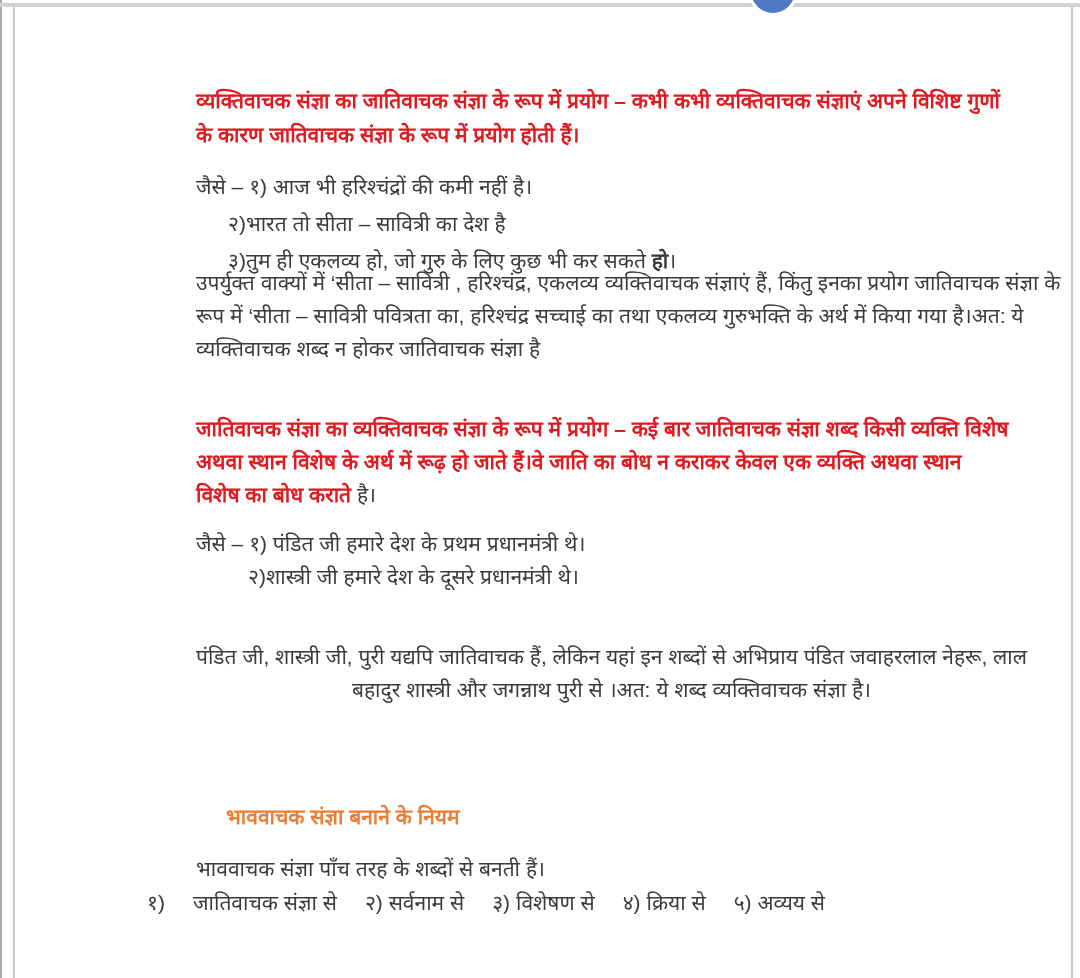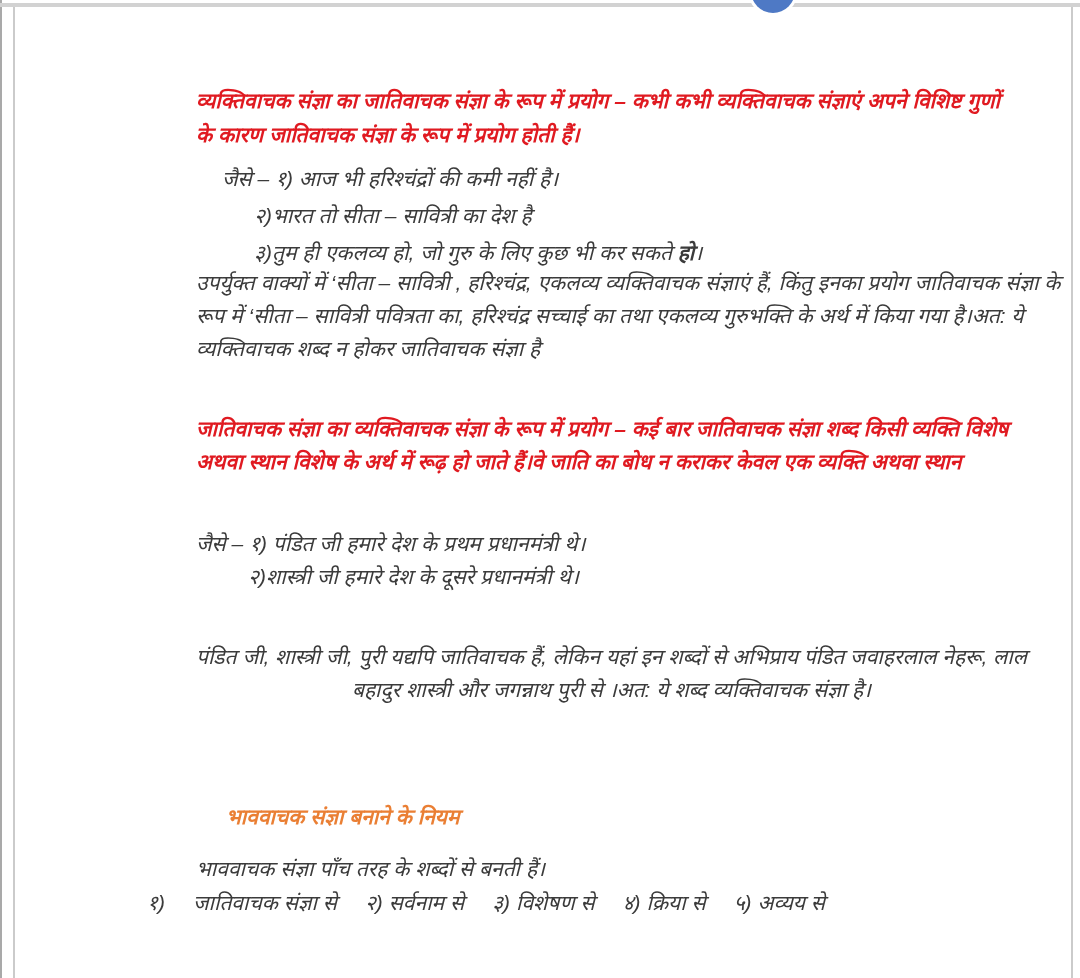--- a/index.html
+++ b/index.html
@@ -7,21 +7,20 @@
     padding: 0;
     background: #ffffff;
     font-family: "Liberation Sans", "DejaVu Sans", sans-serif;
   }
   .canvas {
     position: relative;
     width: 1080px;
     height: 978px;
     overflow: hidden;
     background: #ffffff;
-    font-style: italic;
   }
   
   .outer-left-edge {
     position: absolute;
     left: 0; top: 0; bottom: 0;
     width: 2px;
     background: #a9a9a9;
   }
   .top-border-bar {
     position: absolute;
@@ -73,35 +72,36 @@
   <div class="top-border-bar"></div>
   <div class="page-side-border left"></div>
   <div class="page-side-border right"></div>
   <div class="drag-handle"></div>
 
   <div class="block red lh34" style="left:196px; top:84px;">
     <div class="line">व्यक्तिवाचक संज्ञा का जातिवाचक संज्ञा के रूप में प्रयोग – कभी कभी व्यक्तिवाचक संज्ञाएं अपने विशिष्ट गुणों</div>
     <div class="line">के कारण जातिवाचक संज्ञा के रूप में प्रयोग होती हैं।</div>
   </div>
 
-  <div class="block body-text lh37" style="left:196px; top:160px;margin-left:26px;">
+  <div class="block body-text lh37" style="left:196px; top:168px;">
     <div class="line">जैसे – १) आज भी हरिश्चंद्रों की कमी नहीं है।</div>
     <div class="line indent-b">२)भारत तो सीता – सावित्री का देश है</div>
     <div class="line indent-b"><span>३)तुम ही एकलव्य हो, जो गुरु के लिए कुछ भी कर सकते </span><span class="bold-frag">हो</span><span>।</span></div>
   </div>
 
   <div class="block body-text lh33" style="left:196px; top:266px;">
     <div class="line">उपर्युक्त वाक्यों में ‘सीता – सावित्री , हरिश्चंद्र, एकलव्य व्यक्तिवाचक संज्ञाएं हैं, किंतु इनका प्रयोग जातिवाचक संज्ञा के</div>
     <div class="line">रूप में ‘सीता – सावित्री पवित्रता का, हरिश्चंद्र सच्चाई का तथा एकलव्य गुरुभक्ति के अर्थ में किया गया है।अत: ये</div>
     <div class="line">व्यक्तिवाचक शब्द न होकर जातिवाचक संज्ञा है</div>
   </div>
 
   <div class="block red lh33" style="left:196px; top:412px;">
     <div class="line">जातिवाचक संज्ञा का व्यक्तिवाचक संज्ञा के रूप में प्रयोग – कई बार जातिवाचक संज्ञा शब्द किसी व्यक्ति विशेष</div>
     <div class="line">अथवा स्थान विशेष के अर्थ में रूढ़ हो जाते हैं।वे जाति का बोध न कराकर केवल एक व्यक्ति अथवा स्थान</div>
+    <div class="line"><span>विशेष का बोध कराते </span><span class="body-text" style="font-weight:400;">है।</span></div>
   </div>
 
   <div class="block body-text lh33" style="left:196px; top:527px;">
     <div class="line">जैसे – १) पंडित जी हमारे देश के प्रथम प्रधानमंत्री थे।</div>
     <div class="line indent-e">२)शास्त्री जी हमारे देश के दूसरे प्रधानमंत्री थे।</div>
   </div>
 
   <div class="block body-text lh33" style="left:196px; top:640px;text-align:center;">
     <div class="line">पंडित जी, शास्त्री जी, पुरी यद्यपि जातिवाचक हैं, लेकिन यहां इन शब्दों से अभिप्राय पंडित जवाहरलाल नेहरू, लाल</div>
     <div class="line">बहादुर शास्त्री और जगन्नाथ पुरी से ।अत: ये शब्द व्यक्तिवाचक संज्ञा है।</div>

